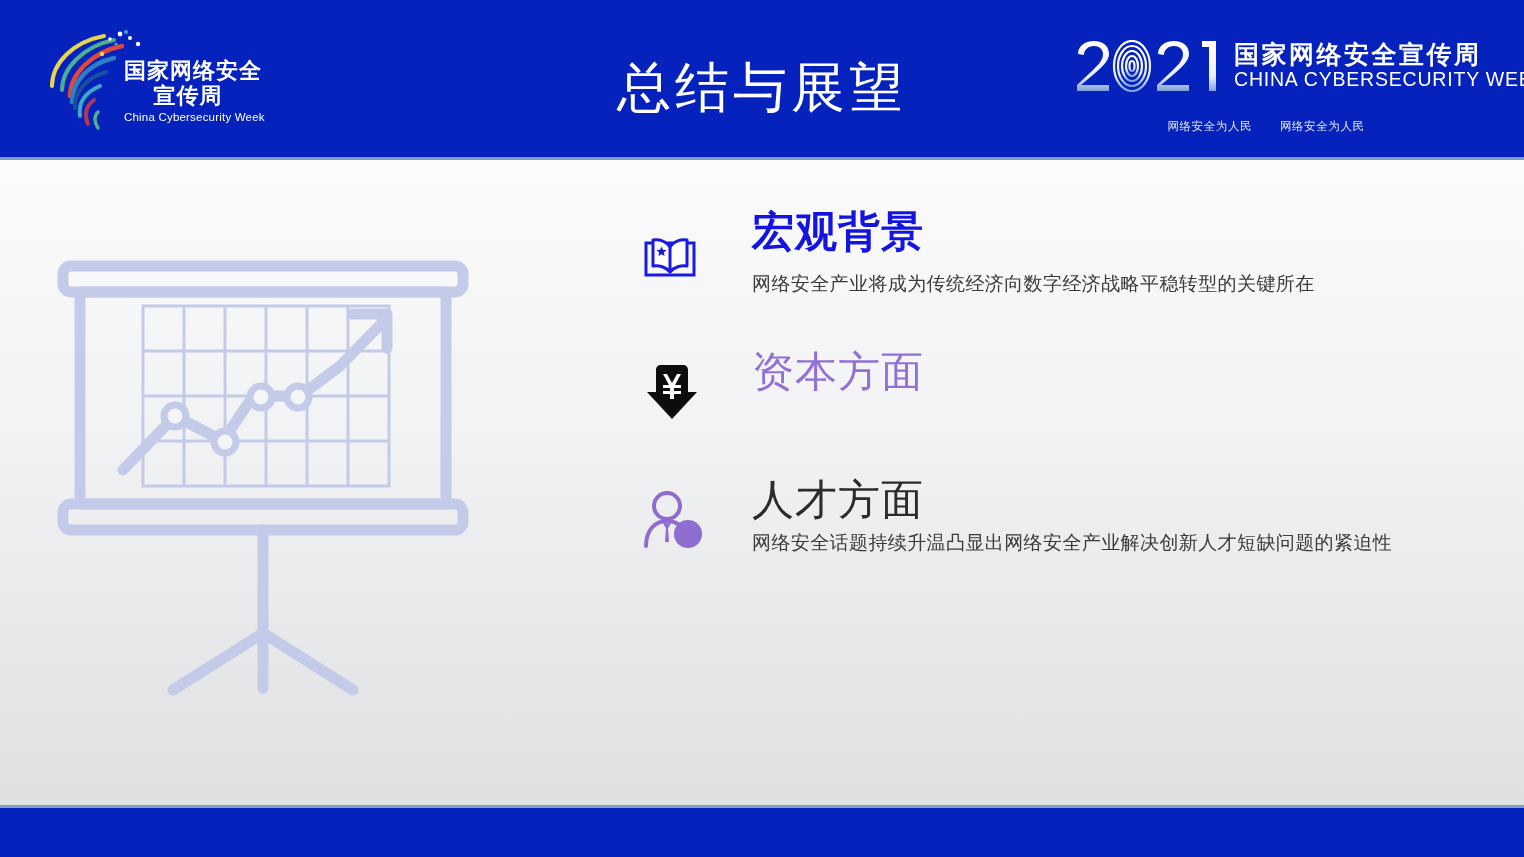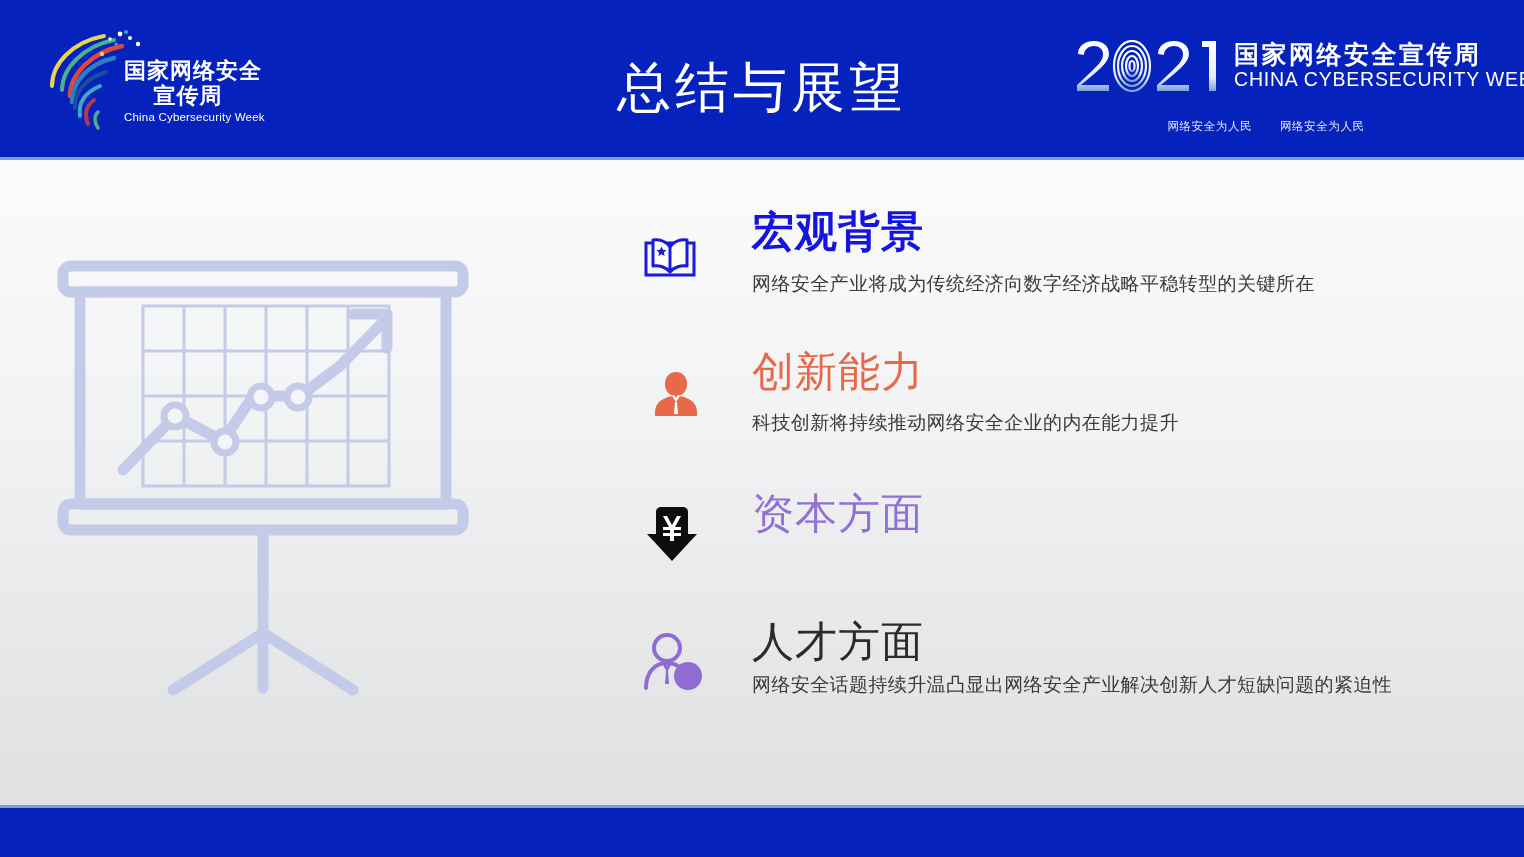--- a/index.html
+++ b/index.html
@@ -340,34 +340,20 @@
           <path d="M28 19 L28 44" stroke="#1a1ae0" stroke-width="3"></path>
           <path d="M19.5 18.5 l1.5 3.2 3.5 .4 -2.6 2.4 .7 3.4 -3.1 -1.7 -3.1 1.7 .7 -3.4 -2.6 -2.4 3.5 -.4 Z" fill="#1a1ae0"></path>
         </svg>
       </div>
       <div class="item-body">
         <div class="item-heading">宏观背景</div>
         <div class="item-desc">网络安全产业将成为传统经济向数字经济战略平稳转型的关键所在</div>
       </div>
     </div>
 
-    <div class="content-item item-2">
-      <div class="item-icon">
-        <svg viewBox="0 0 48 52" width="48" height="52">
-          <path d="M24 4 C17 4 13 9 13 16 C13 23 17 28 24 28 C31 28 35 23 35 16 C35 9 31 4 24 4 Z" fill="#e8684a"></path>
-          <path d="M24 28 C13 28 3 34 3 44 L3 48 L45 48 L45 44 C45 34 35 28 24 28 Z" fill="#e8684a"></path>
-          <path d="M20 28 L24 34 L28 28 L26 27 L24 30 L22 27 Z" fill="#ffffff"></path>
-          <path d="M23 34 L25 34 L26 46 L22 46 Z" fill="#ffffff"></path>
-        </svg>
-      </div>
-      <div class="item-body">
-        <div class="item-heading">创新能力</div>
-        <div class="item-desc">科技创新将持续推动网络安全企业的内在能力提升</div>
-      </div>
-    </div>
 
     <div class="content-item item-3">
       <div class="item-icon">
         <svg viewBox="0 0 56 60" width="56" height="60">
           <path d="M17 3 L39 3 C42 3 44 5 44 8 L44 30 L53 30 L28 57 L3 30 L12 30 L12 8 C12 5 14 3 17 3 Z" fill="#0d0d0d"></path>
           <g fill="#ffffff">
             <path d="M19 12 L23 12 L28 21 L33 12 L37 12 L31 23 L37 23 L37 26 L30 26 L30 29 L37 29 L37 32 L30 32 L30 37 L26 37 L26 32 L19 32 L19 29 L26 29 L26 26 L19 26 L19 23 L25 23 Z"></path>
           </g>
         </svg>
       </div>

